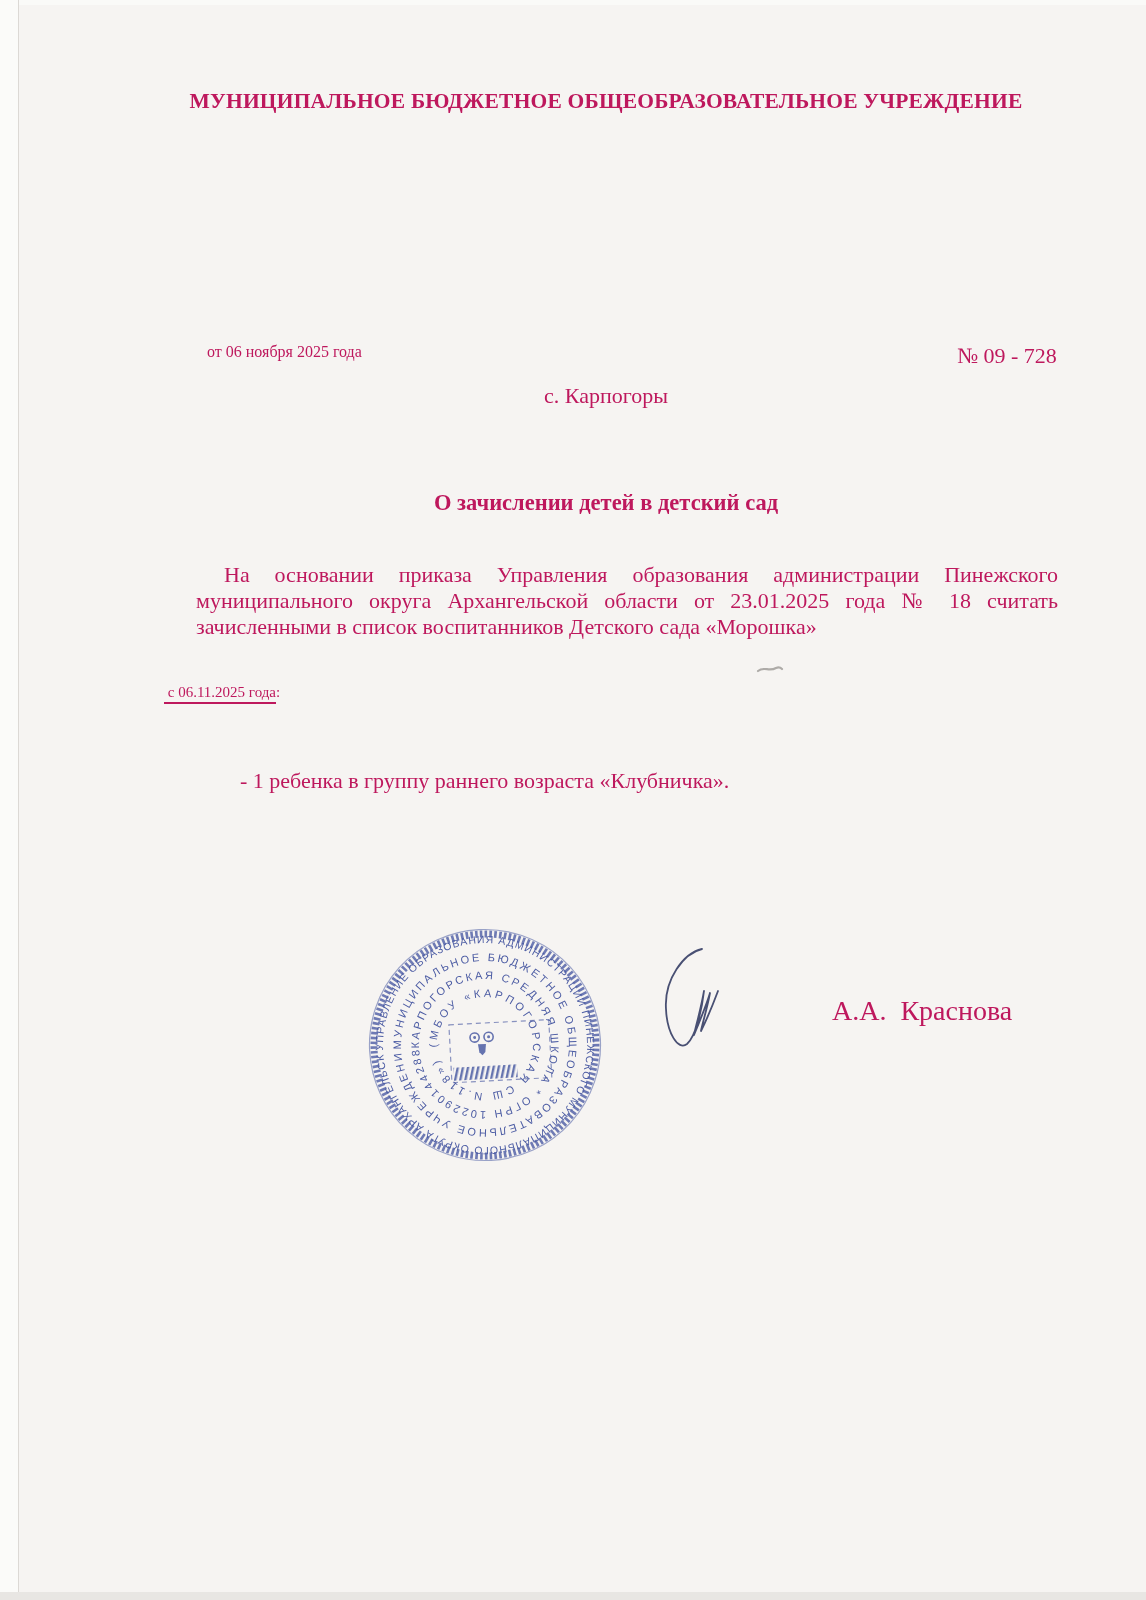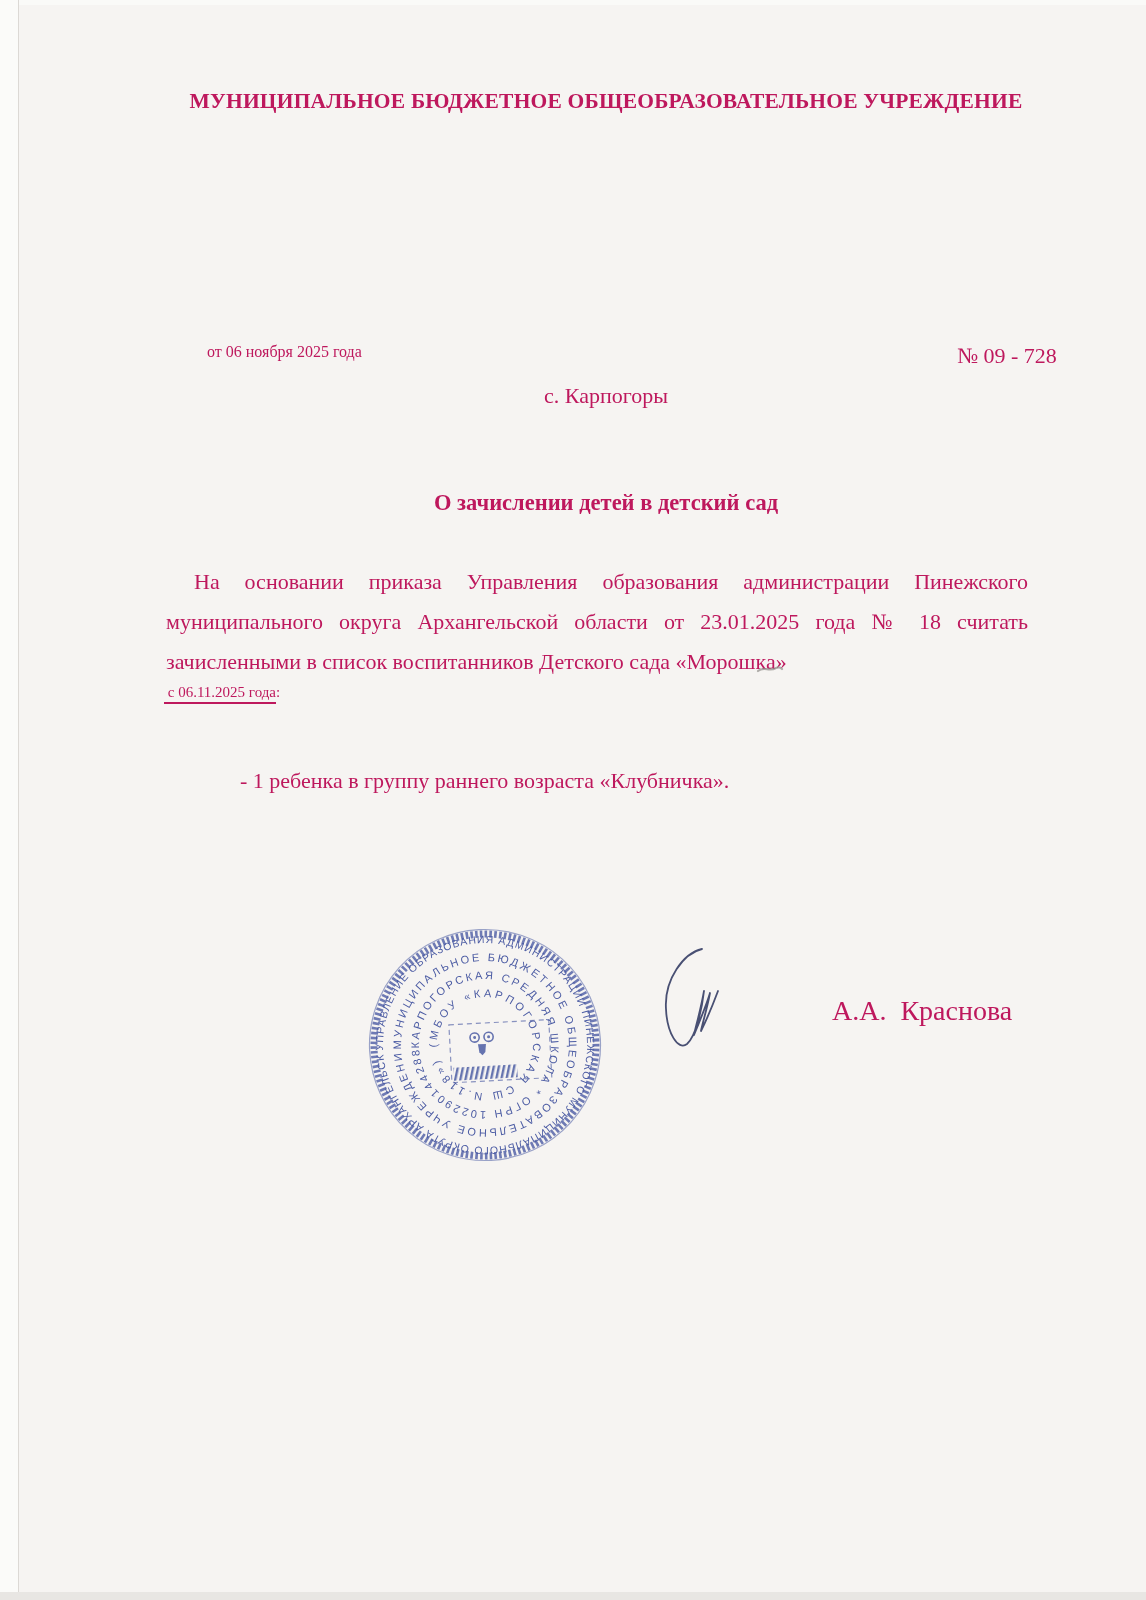--- a/index.html
+++ b/index.html
@@ -19,22 +19,22 @@
   .centered { left:70px; width:1072px; text-align:center; }
 
   .org-header { top:88px; font-weight:bold; font-size:21.5px; line-height:26px;
                 letter-spacing:.2px; }
   .doc-title  { top:268px; font-weight:bold; font-size:22.5px; }
   .date-left  { top:343px; left:207px; font-size:16px; }
   .doc-number { top:343px; left:921px; font-size:22px;margin-left:36px; }
   .place      { top:383px; font-size:22px; }
   .subject    { top:490px; font-weight:bold; font-size:22.5px; }
 
-  .body-par   { top:562px; left:166px; width:862px; font-size:22px;
-                line-height:40px; text-align:justify; text-align-last:left;
+  .body-par   { top:562px; left:196px; width:862px; font-size:22px;
+                line-height:26px; text-align:justify; text-align-last:left;
                 text-indent:28px; }
   .effective  { top:684px; left:164px; font-size:15px; font-weight:normal;
                 white-space:pre; }
   .effective .u { text-decoration:underline; text-underline-offset:5px;
                   text-decoration-thickness:2px; }
   .list-item  { top:724px; left:240px; font-size:22px;margin-top:44px; }
 
   .sign-title { top:995px; left:180px; font-size:22px; z-index:1; }
   .sign-name  { top:995px; left:832px; font-size:28px; white-space:pre; z-index:1; }
 

